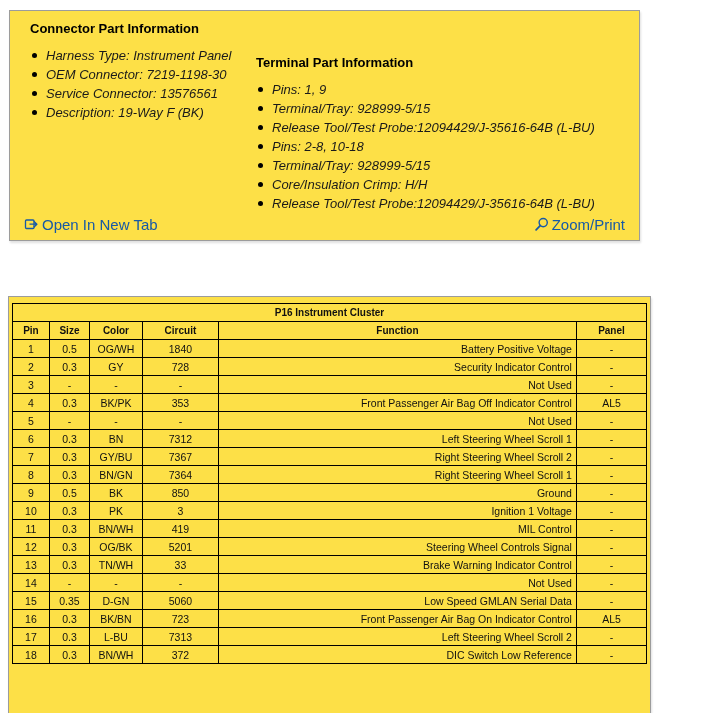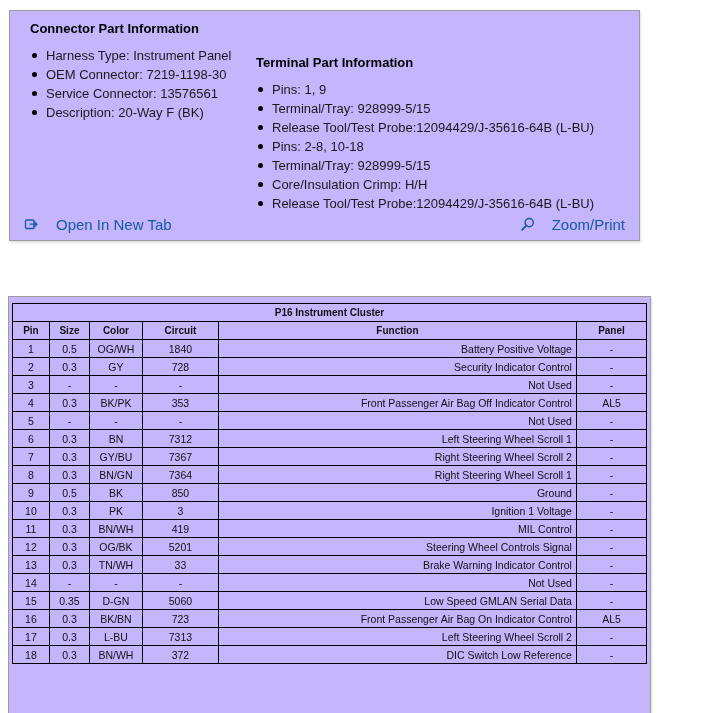--- a/index.html
+++ b/index.html
@@ -2,54 +2,55 @@
 <html style="--link-blue: #1759A6;"><head>
 <meta charset="utf-8">
 <style>
   html, body { margin:0; padding:0; background:#ffffff; }
   body {
     width:708px; height:713px; position:relative;
     font-family:"Liberation Sans", sans-serif; color:#111;
     overflow:hidden;
   }
   .panel {
-    position:absolute; background:#c4b5fd;
+    position:absolute; background:#fde047;
     border:1px solid #9c9c9c;
     box-shadow:1px 2px 2px rgba(0,0,0,0.12);
     box-sizing:border-box;
   }
   .top-panel { left:9px; top:10px; width:631px; height:231px; }
   .table-panel { left:8px; top:296px; width:643px; height:460px; }
 
   
   .columns { display:flex; padding:10px 10px 0 20px; }
   .col-connector { width:226px; flex:none; }
   .col-terminal { flex:1;margin-top:34px; }
   .info-title { margin:0 0 10px 0; font-size:13px; font-weight:bold; color:#000; }
   ul.bullets { list-style:none; margin:0; padding:0; }
   ul.bullets li {
     position:relative; padding-left:16px;
     font-size:13px; line-height:19px; color:#1a1a1a;
     white-space:nowrap;
+    font-style:italic;
   }
   ul.bullets li::before {
     content:""; position:absolute; left:2px; top:7px;
     width:5px; height:5px; border-radius:50%; background:#000;
   }
   .group-gap { margin-top:19px; }
 
   
   .panel-footer {
     position:absolute; left:14px; right:14px; bottom:7px;
     display:flex; justify-content:space-between; align-items:center;
   }
   .link {
     color:var(--link-blue, #1759A6);
     font-size:15px; text-decoration:none; cursor:pointer;
-    display:inline-flex; align-items:center; gap:17px;
+    display:inline-flex; align-items:center; gap:3px;
   }
   .link svg { display:block; }
 
   
   table.pin-table {
     border-collapse:collapse; table-layout:fixed;
     width:634px; margin:6px auto 0 auto;
   }
   table.pin-table th, table.pin-table td {
     border:1px solid #000; box-sizing:border-box;
@@ -65,21 +66,21 @@
 <body>
 
 <section class="panel top-panel">
   <div class="columns">
     <div class="col-connector">
       <h3 class="info-title">Connector Part Information</h3>
       <ul class="bullets">
           <li>Harness Type: Instrument Panel</li>
           <li>OEM Connector: 7219-1198-30</li>
           <li>Service Connector: 13576561</li>
-          <li>Description: 20-Way F (BK)</li>
+          <li>Description: 19-Way F (BK)</li>
         </ul>
     </div>
     <div class="col-terminal">
       <h3 class="info-title">Terminal Part Information</h3>
       <ul class="bullets">
           <li>Pins: 1, 9</li>
           <li>Terminal/Tray: 928999-5/15</li>
           <li>Release Tool/Test Probe:12094429/J-35616-64B (L-BU)</li>
         </ul>
       <ul class="bullets group-gap">

